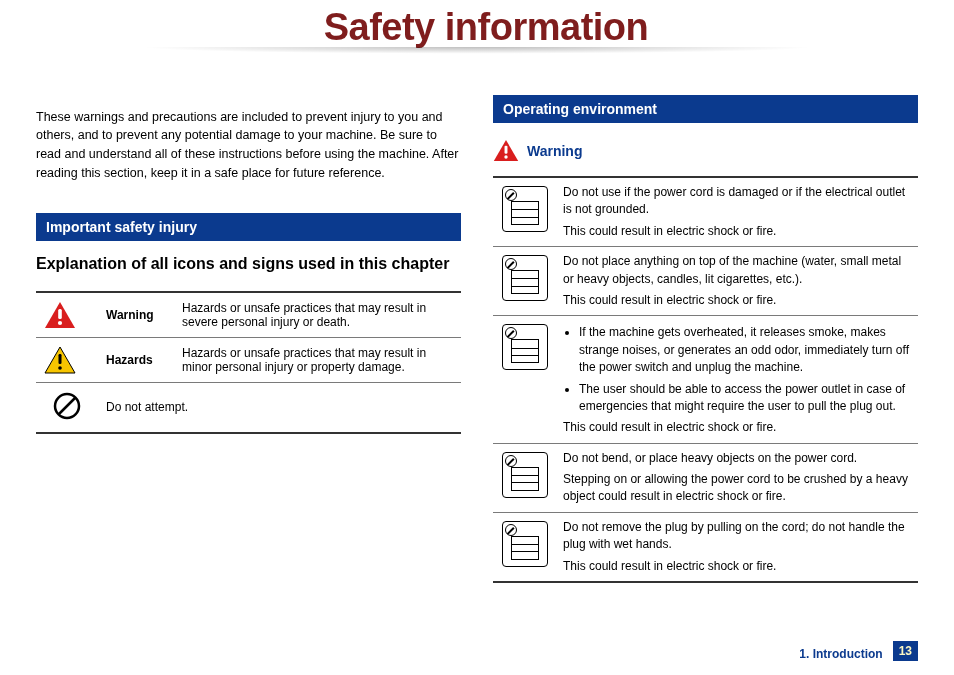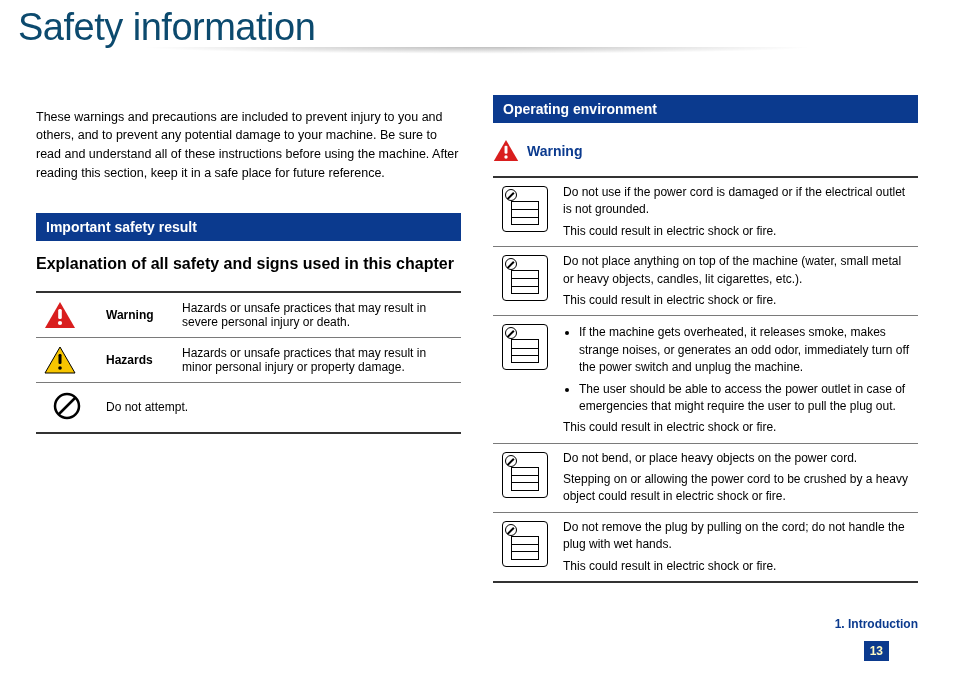--- a/index.html
+++ b/index.html
@@ -20,24 +20,25 @@
   }
   .title-wrap {
     margin-left: -36px;
     margin-right: -36px;
     padding-left: 36px;
     padding-bottom: 10px;
     position: relative;
   }
   .title {
     font-size: 38px;
-    font-weight: 400;
-    color: #0c4a6e;
+    font-weight: 700;
+    color: #7f1d1d;
     margin: 6px 0 0 -18px;
     letter-spacing: -0.5px;
+    text-align: center;
   }
   .title-shadow {
     position: absolute;
     left: 0; right: 0; bottom: -4px;
     height: 16px;
     background: radial-gradient(ellipse 50% 60% at 50% 0%, rgba(0,0,0,0.25), rgba(0,0,0,0) 70%);
     pointer-events: none;
   }
   .columns {
     display: flex;
@@ -171,24 +172,23 @@
 
   .wlist { margin: 2px 0 4px 16px; padding: 0; }
   .wlist li { margin-bottom: 4px; }
 
   
   .footer {
     position: absolute;
     right: 36px;
     bottom: 14px;
     display: flex;
-    align-items: center;
+    align-items: flex-end;
     gap: 10px;
     font-size: 12px;
-    flex-direction: column;
   }
   .chapter {
     color: #0b3a8e;
     font-weight: 700;
   }
   .pagenum {
     background: #0b3a8e;
     color: #fef9c3;
     font-weight: 700;
     padding: 3px 6px;
@@ -206,23 +206,23 @@
   <div class="title-wrap">
     <h1 class="title">Safety information</h1>
     <div class="title-shadow"></div>
   </div>
 
   <div class="columns">
 
     <div class="col">
       <p class="intro">These warnings and precautions are included to prevent injury to you and others, and to prevent any potential damage to your machine. Be sure to read and understand all of these instructions before using the machine. After reading this section, keep it in a safe place for future reference.</p>
 
-      <div class="blue-bar">Important safety result</div>
-
-      <div class="subheading">Explanation of all safety and signs used in this chapter</div>
+      <div class="blue-bar">Important safety injury</div>
+
+      <div class="subheading">Explanation of all icons and signs used in this chapter</div>
 
       <table class="symtab">
         <tbody>
             <tr>
           <td class="sym-cell">
             <svg class="tri" width="32" height="28" viewBox="0 0 32 28">
               <path d="M16 1 L31 27 L1 27 Z" fill="#d91e1e"></path>
               <rect x="14.2" y="8" width="3.6" height="10" rx="1.5" fill="#fff"></rect>
               <circle cx="16" cy="22" r="2.1" fill="#fff"></circle>
             </svg>

